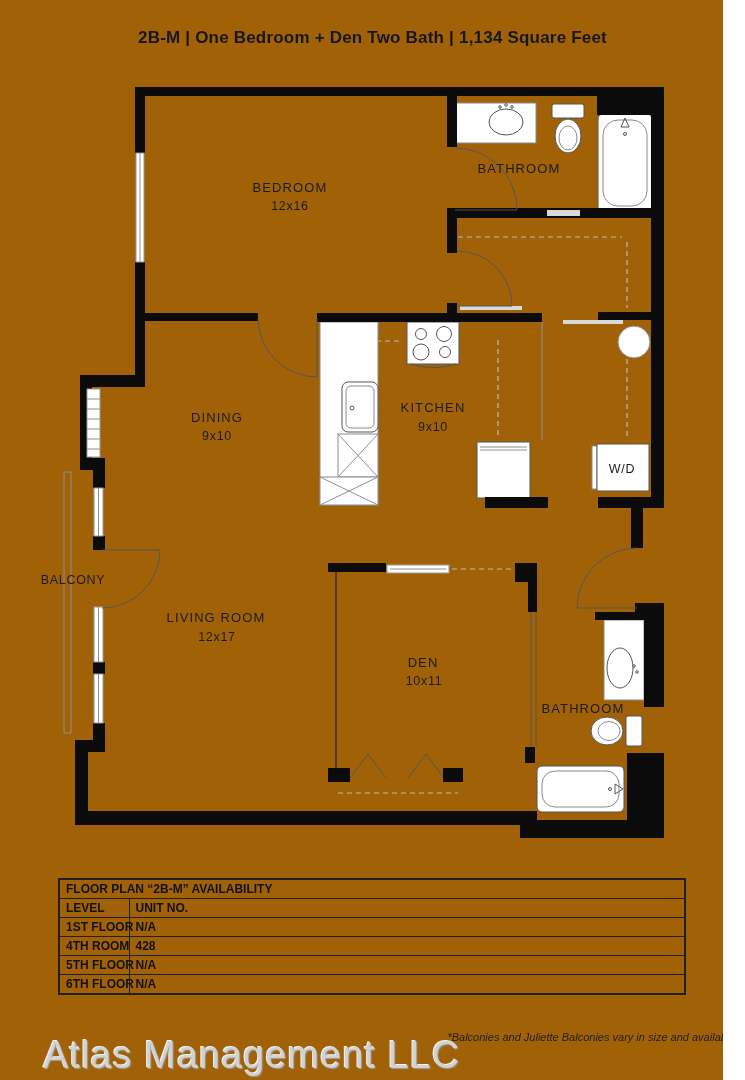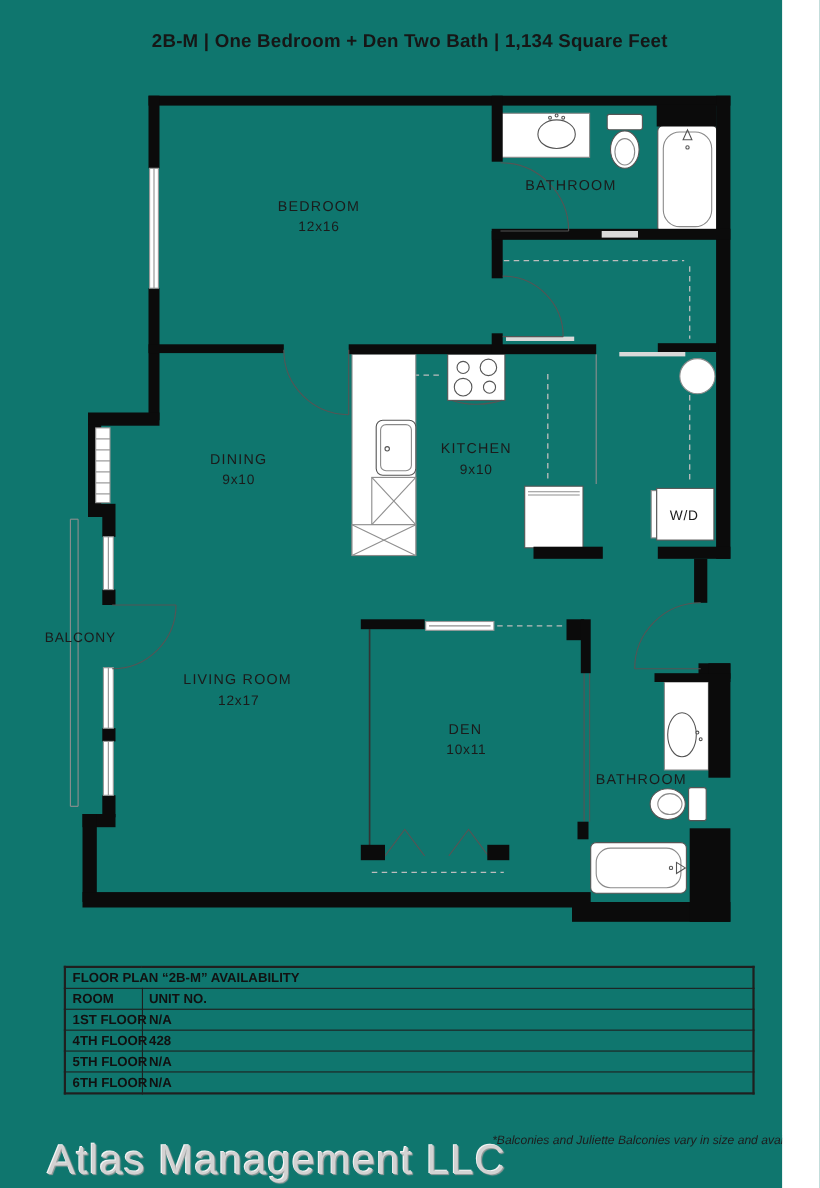--- a/index.html
+++ b/index.html
@@ -1,17 +1,17 @@
 <!DOCTYPE html>
 <html><head>
 <meta charset="utf-8">
 <style>
   html,body{margin:0;padding:0;background:#fff;}
-  .page{position:relative;width:711px;height:1080px;background:#0f766e;overflow:hidden;
-        font-family:"Liberation Sans",sans-serif;}
+  .page{position:relative;width:711px;height:1080px;background:#a16207;overflow:hidden;
+        font-family:"Liberation Sans",sans-serif;padding-left:12px;}
   .title{position:absolute;top:28px;left:0;width:745px;text-align:center;
          font-size:17px;font-weight:bold;color:#161616;letter-spacing:.2px;}
   svg.plan{position:absolute;left:0;top:60px;}
   svg text{font-family:"Liberation Sans",sans-serif;}
   .w{fill:#0b0b0b;}
   .fx{fill:#fff;stroke:#555;stroke-width:1;}
   .fx2{fill:#fff;stroke:#8a8a8a;stroke-width:1;}
   .door{stroke:#555;stroke-width:1;fill:none;}
   .dash{stroke:#bdbdbd;stroke-width:1.2;stroke-dasharray:5 4;fill:none;}
   .win{fill:#fff;stroke:#999;stroke-width:1;}
@@ -260,29 +260,29 @@
   <table class="avail">
     <colgroup>
         <col class="c1">
         <col>
       </colgroup>
     <tbody>
         <tr>
       <th colspan="2">FLOOR PLAN “2B-M” AVAILABILITY</th>
     </tr>
     <tr>
-      <th>ROOM</th>
+      <th>LEVEL</th>
       <th>UNIT NO.</th>
     </tr>
     <tr>
       <td>1ST FLOOR</td>
       <td>N/A</td>
     </tr>
     <tr>
-      <td>4TH FLOOR</td>
+      <td>4TH ROOM</td>
       <td>428</td>
     </tr>
     <tr>
       <td>5TH FLOOR</td>
       <td>N/A</td>
     </tr>
     <tr>
       <td>6TH FLOOR</td>
       <td>N/A</td>
     </tr>

